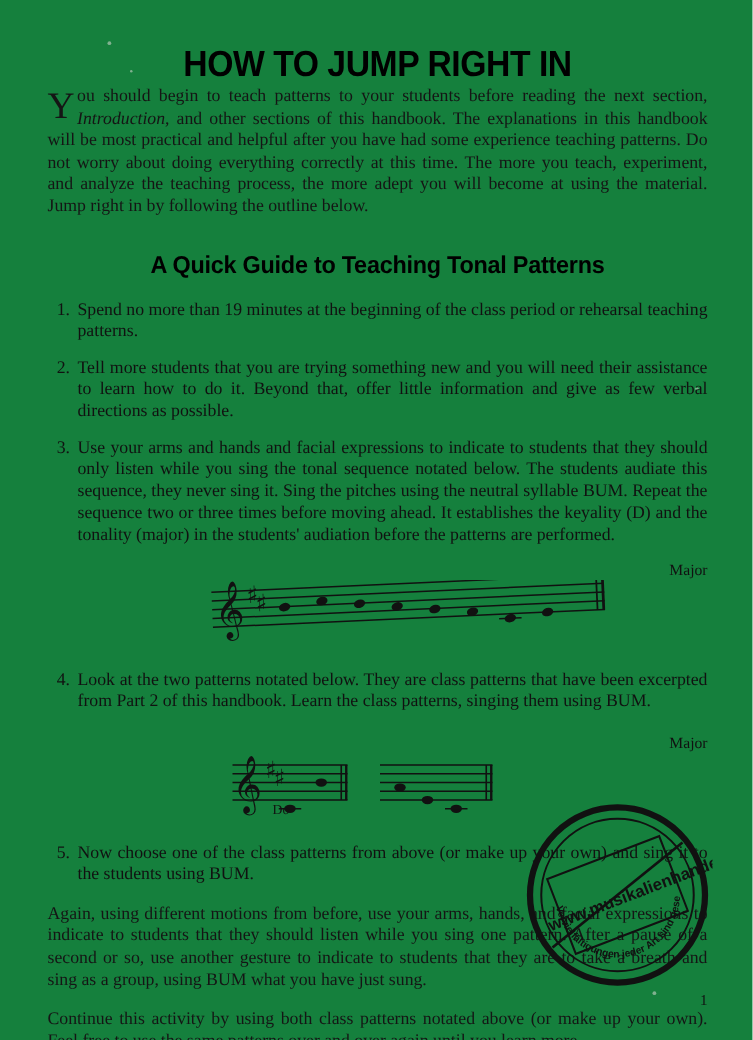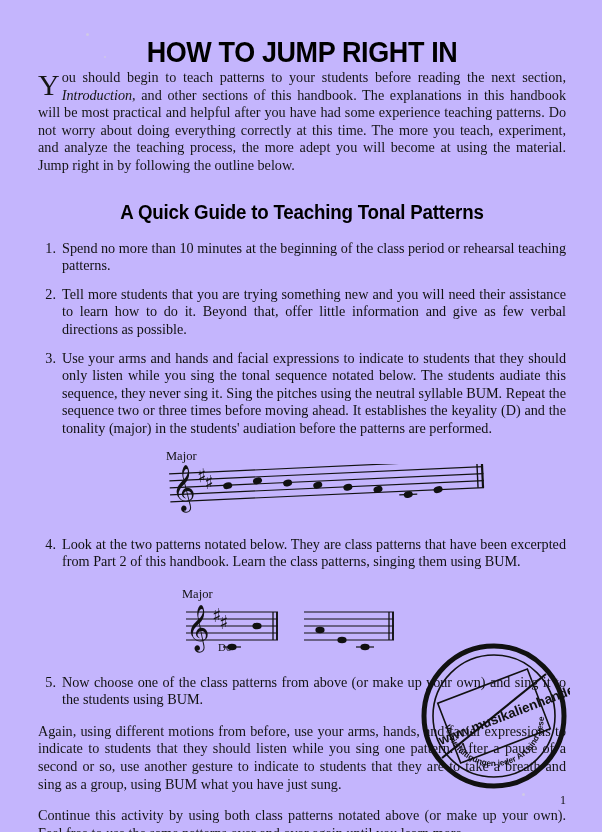--- a/index.html
+++ b/index.html
@@ -12,21 +12,21 @@
     height: 832px;
     position: relative;
     overflow: hidden;
     font-family: "Liberation Serif", "DejaVu Serif", serif;
     color: #111111;
   }
 
   .page {
     position: absolute;
     inset: 0;
-    background: #c4b5fd;
+    background: #15803d;
   }
 
   .content {
     position: absolute;
     left: 38px;
     top: 0;
     width: 528px;
   }
 
   
@@ -100,20 +100,21 @@
   }
   .step-body {
     flex: 1 1 auto;
     text-align: justify;
   }
 
   
   .music-block {
     position: relative;
     margin: 10px 0 4px 0;
+    text-align: right;
   }
   .music-label {
     font-size: 12.5px;
     font-family: "Liberation Serif", serif;
   }
   .svg-wrap { display: block; }
 
   
   .tail-para { margin-top: 14px; }
 
@@ -159,21 +160,21 @@
     <h1 class="doc-title">HOW TO JUMP RIGHT IN</h1>
 
     <p class="para intro-para"><span>You should begin to teach patterns to your students before reading the next section, </span><span class="it">Introduction</span><span>, and other sections of this handbook. The explanations in this handbook will be most practical and helpful after you have had some experience teaching patterns. Do not worry about doing everything correctly at this time. The more you teach, experiment, and analyze the teaching process, the more adept you will become at using the material. Jump right in by following the outline below.</span></p>
 
     <h2 class="section-heading">A Quick Guide to Teaching Tonal Patterns</h2>
 
     <ol class="steps">
 
       <li class="step">
         <span class="step-num">1.</span>
-        <span class="step-body">Spend no more than 10 minutes at the beginning of the class period or rehearsal teaching patterns.</span>
+        <span class="step-body">Spend no more than 19 minutes at the beginning of the class period or rehearsal teaching patterns.</span>
       </li>
 
       <li class="step">
         <span class="step-num">2.</span>
         <span class="step-body">Tell more students that you are trying something new and you will need their assistance to learn how to do it. Beyond that, offer little information and give as few verbal directions as possible.</span>
       </li>
 
       <li class="step">
         <span class="step-num">3.</span>
         <span class="step-body">Use your arms and hands and facial expressions to indicate to students that they should only listen while you sing the tonal sequence notated below. The students audiate this sequence, they never sing it. Sing the pitches using the neutral syllable BUM. Repeat the sequence two or three times before moving ahead. It establishes the keyality (D) and the tonality (major) in the students' audiation before the patterns are performed.</span>

